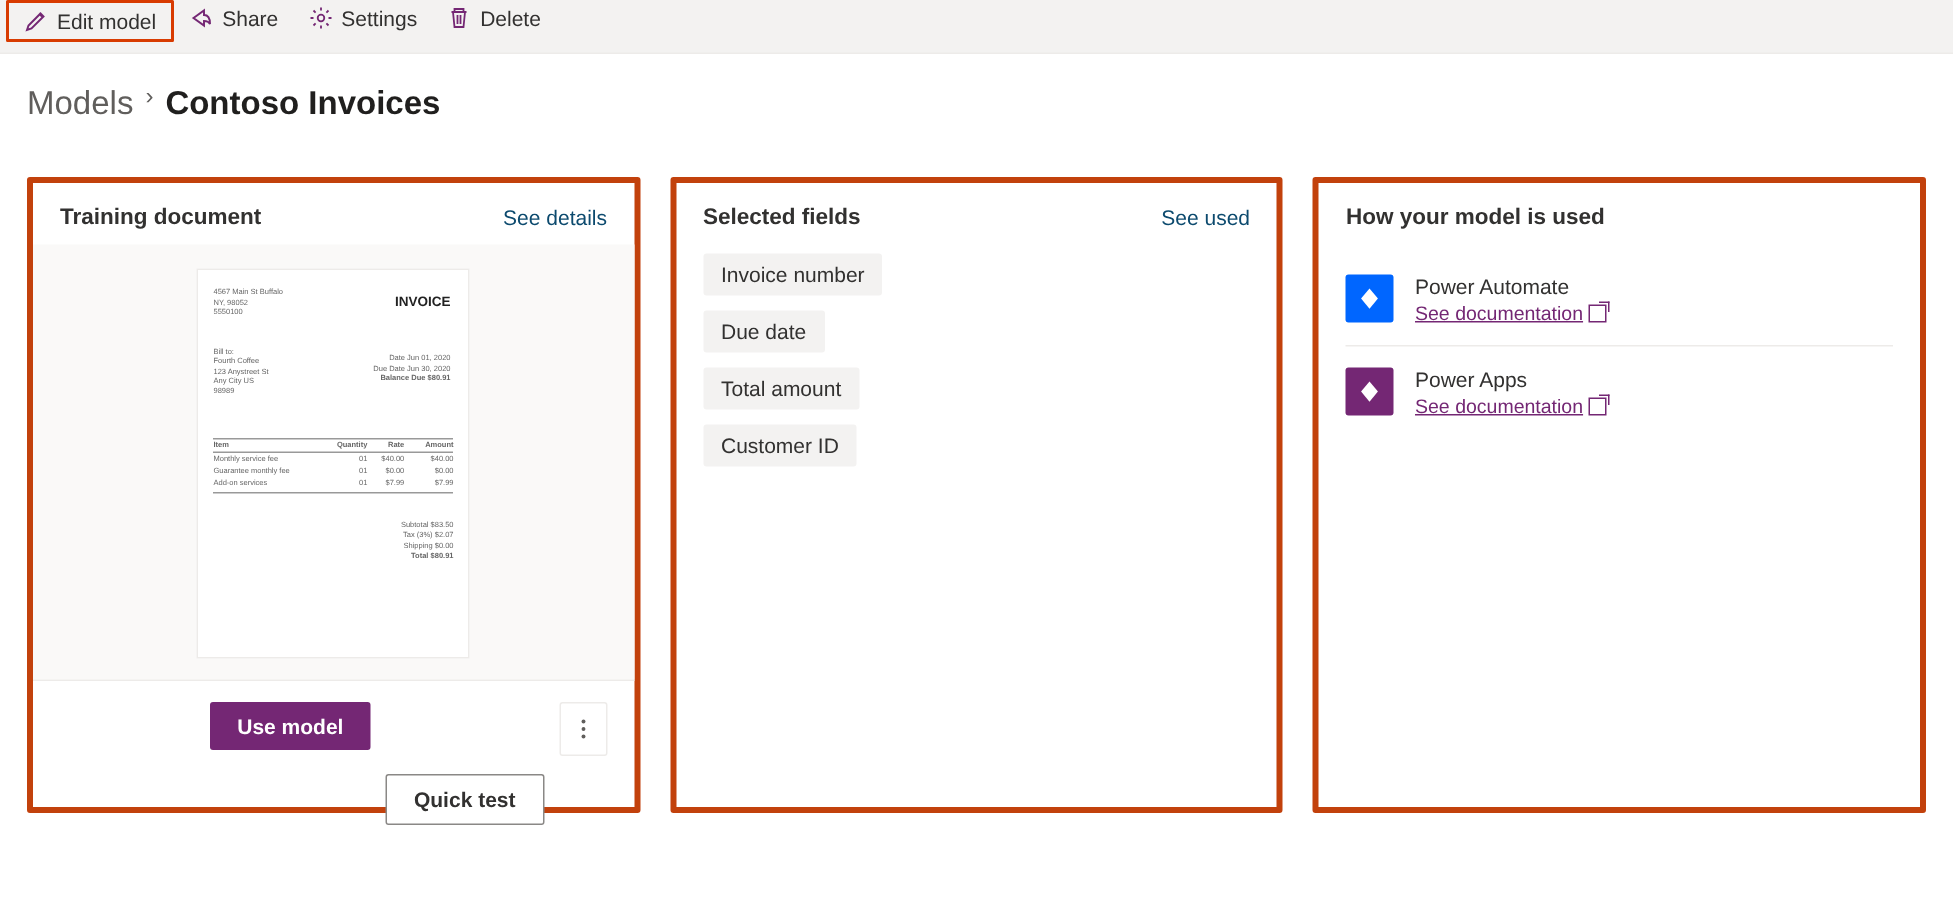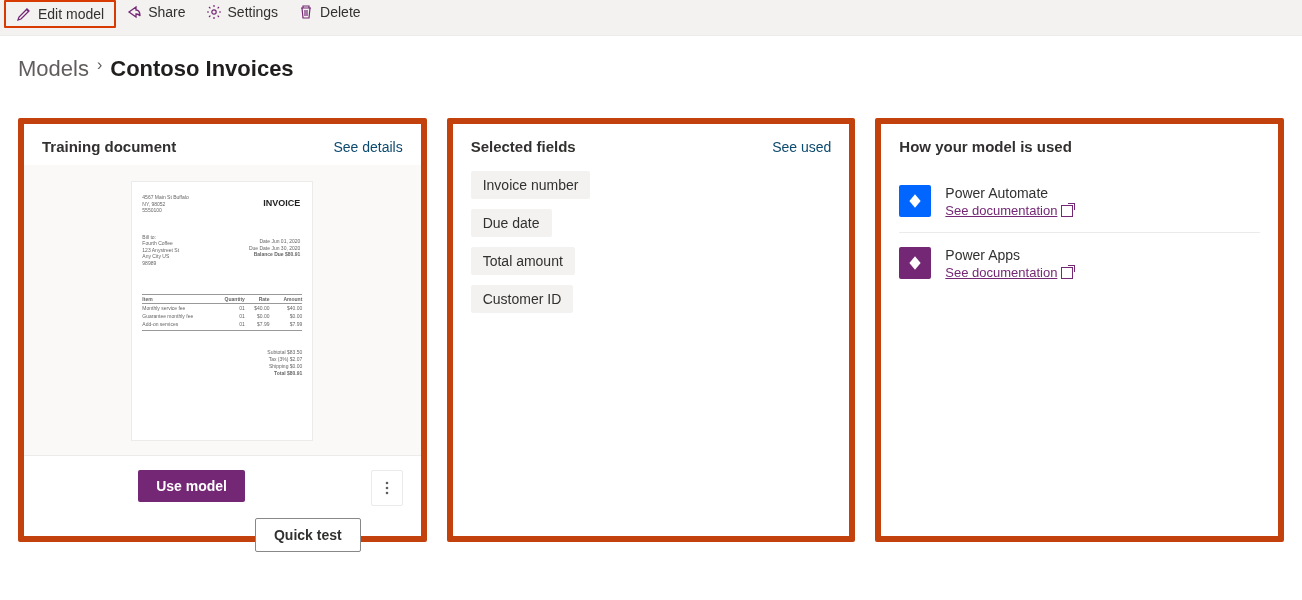--- a/index.html
+++ b/index.html
@@ -48,21 +48,21 @@
   color: #605e5c;
   margin-top: 4px;
 }
 .meta-line .dot { margin: 0 4px; }
 .cards-row {
   display: flex;
   gap: 20px;
   margin-top: 36px;
 }
 .card {
-  border: 6px solid #c2410c;
+  border: 4px solid #c2410c;
   border-radius: 2px;
   background: #fff;
   display: flex;
   flex-direction: column;
 }
 .card-training { width: 413px; height: 424px; }
 .card-fields { width: 413px; height: 424px; }
 .card-usage { width: 413px; height: 424px; }
 .card-header {
   display: flex;

